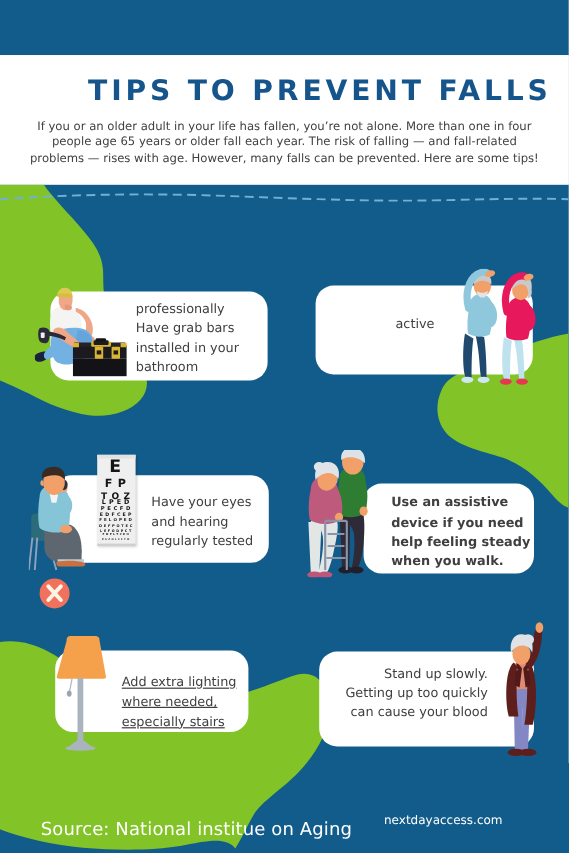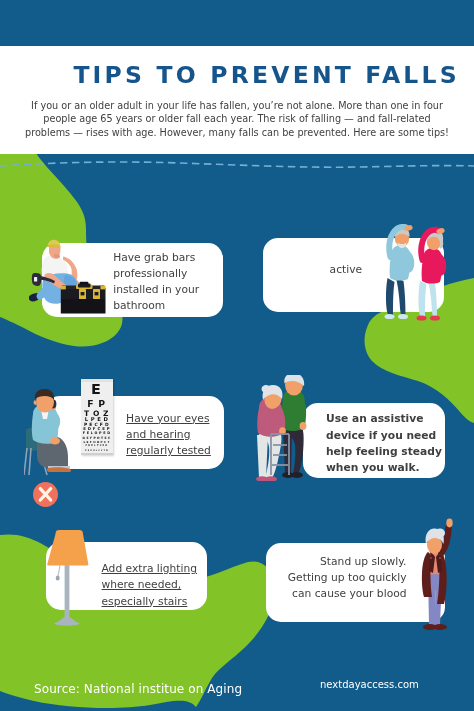--- a/index.html
+++ b/index.html
@@ -20,21 +20,21 @@
   .illus{position:absolute;}
   .eyechart{position:absolute;left:80.5px;top:379px;width:32px;height:76px;background:#EFEFEF;
      box-shadow:1px 1px 2px rgba(0,0,0,0.18);}
   .ec-top{position:absolute;left:0;top:0;width:32px;height:2.5px;background:#E2E2E2;}
   .ec-bot{position:absolute;left:0;bottom:0;width:32px;height:2.5px;background:#CFCFCF;}
   .ec-rows{position:absolute;left:0;top:0;width:32px;height:76px;
      font-family:"DejaVu Sans",sans-serif;font-weight:bold;color:#151515;}
   .ec-rows div{position:absolute;left:0;width:32px;text-align:center;line-height:1;}
   .xbadge{position:absolute;left:33.4px;top:481.8px;width:25px;height:25px;border-radius:50%;
      background:#F0715C;}
-  .footer-src{position:absolute;left:34px;top:681.5px;font-size:12px;color:#fff;letter-spacing:0.1px;}
+  .footer-src{position:absolute;left:34px;top:681.5px;font-size:15px;color:#fff;letter-spacing:0.1px;}
   .footer-site{position:absolute;left:320px;top:679.2px;font-size:10px;color:#fff;}
 </style>
 </head>
 <body>
 
 <div id="page">
   <div class="bandtop"></div>
   <div class="headerwrap">
     <h1 class="title">TIPS TO PREVENT FALLS</h1>
     <div class="subtext">
@@ -64,33 +64,33 @@
         C238,506 220,516 212,528 C205,540 201,550 196,557
         C188,547 172,551 150,555 C120,560 70,559 34,551
         C20,548 8,544 0,541 Z"></path>
 
       <path d="M0,16 C60,12 120,11 180,13 C240,15 300,18 360,17 C410,16 445,15 474,16" stroke="#74B0D6" stroke-width="1.6" fill="none" stroke-dasharray="7.5 4.5" stroke-linecap="butt"></path>
     </svg>
   </div>
 
   <div class="card" id="card1" style="left:42px;top:243px;width:181px;height:74px;"></div>
   <div class="ctext" id="t1" style="left:113.2px;top:249.6px;">
+    <div>professionally</div>
     <div>Have grab bars</div>
-    <div>professionally</div>
     <div>installed in your</div>
     <div>bathroom</div>
   </div>
 
   <div class="card" id="card2" style="left:263px;top:238px;width:181px;height:74px;"></div>
   <div class="ctext" id="t2" style="left:262px;top:262.3px;width:100.1px;text-align:right;">
     <div>active</div>
   </div>
 
   <div class="card" id="card3" style="left:45px;top:396px;width:179px;height:73px;"></div>
-  <div class="ctext" id="t3" style="left:126.1px;top:410.5px;text-decoration:underline;">
+  <div class="ctext" id="t3" style="left:126.1px;top:410.5px;">
     <div>Have your eyes</div>
     <div>and hearing</div>
     <div>regularly tested</div>
   </div>
 
   <div class="card" id="card4" style="left:303px;top:403px;width:142px;height:75px;"></div>
   <div class="ctext" id="t4" style="left:326px;top:411.4px;font-weight:bold;">
     <div>Use an assistive</div>
     <div>device if you need</div>
     <div>help feeling steady</div>

